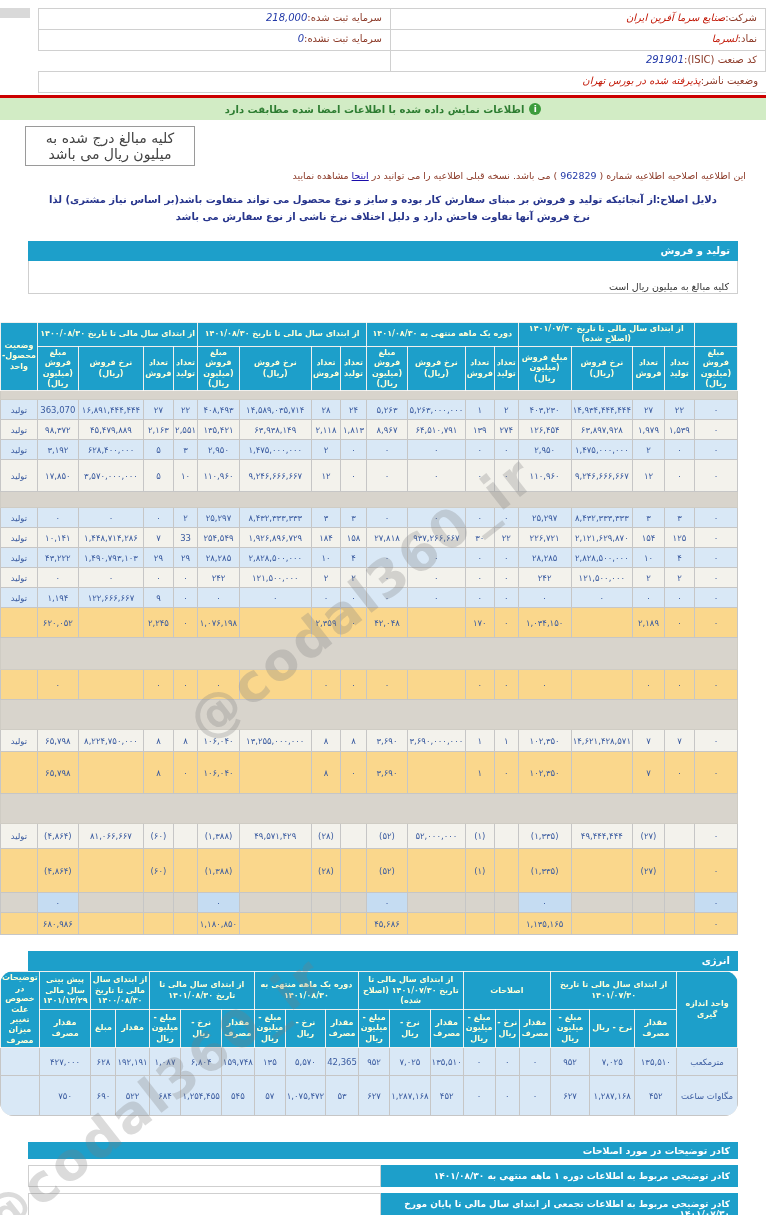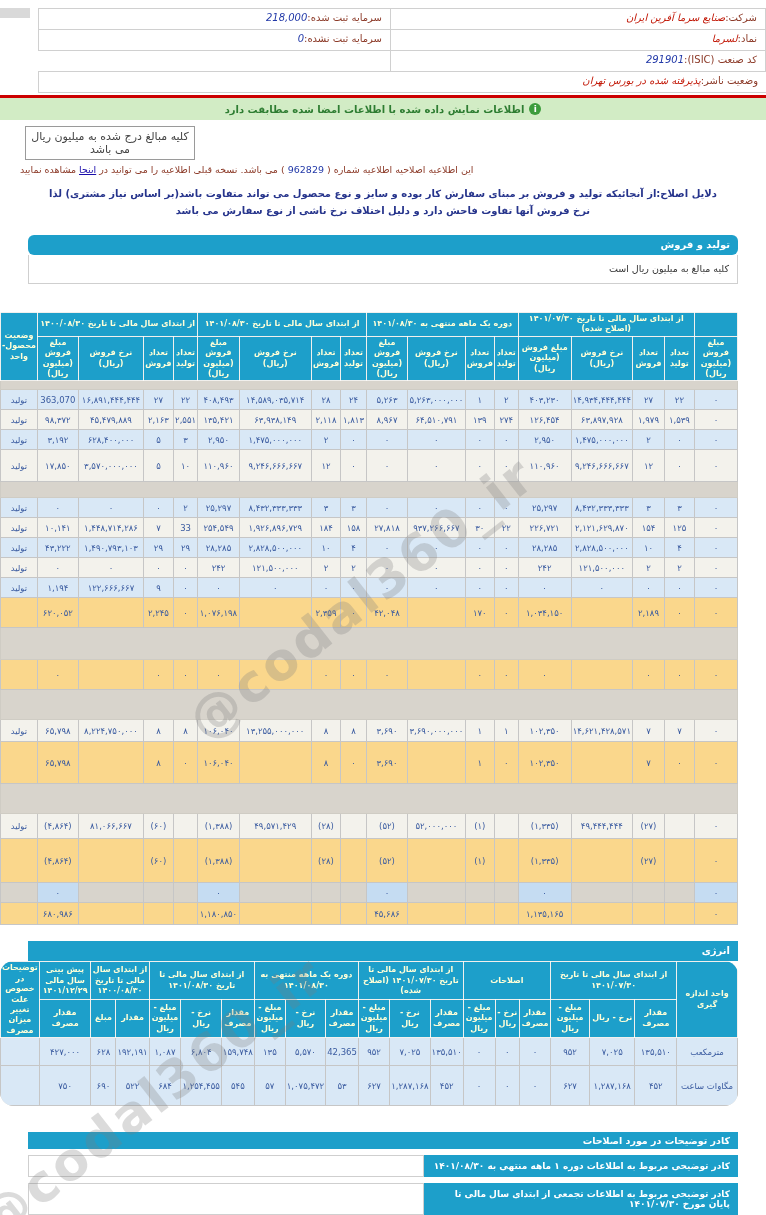--- a/index.html
+++ b/index.html
@@ -14,48 +14,48 @@
   .icell.lc{flex:1;border-right:none;}
   .lbl{color:#8c3a28;}
   .val{font-style:italic;}
   .v-blue{color:#2239a8;}
   .v-red{color:#c21807;}
   .redrule{border-top:3px solid #cc0000;margin:2px 0 0 0;}
   
   .banner{background:#d2ecc5;height:22px;display:flex;align-items:center;justify-content:center;gap:5px;font-size:10px;font-weight:bold;color:#2e7d32;}
   .info-ico{display:inline-block;width:12px;height:12px;border-radius:50%;background:#3c9c3c;color:#fff;font-size:9px;line-height:12px;text-align:center;font-weight:bold;font-style:normal;}
   
-  .note-box{width:160px;border:1px solid #9a9a9a;font-size:11px;color:#444;text-align:center;padding:3px 4px;margin:6px auto 2px 25px;}
-  .corr{margin:4px 20px;text-align:left;font-size:9.5px;color:#8c3a28;}
+  .note-box{width:160px;border:1px solid #9a9a9a;font-size:14px;color:#444;text-align:center;padding:3px 4px;margin:6px auto 2px 25px;}
+  .corr{margin:4px 20px;text-align:right;font-size:9.5px;color:#8c3a28;}
   .corr .num{color:#2239a8;}
   .corr a{color:#1a0dab;text-decoration:underline;cursor:pointer;}
   .reason{margin:10px 40px 0 40px;text-align:center;font-size:10px;font-weight:bold;color:#26348c;line-height:1.7;}
   
   .secbar{background:#1d9fca;color:#fff;font-size:10px;font-weight:bold;height:20px;line-height:20px;padding:0 8px;margin:0 28px;box-sizing:border-box;}
-  .subnote{border:1px solid #cfcfcf;border-top:none;height:29px;line-height:19px;font-size:9.5px;color:#333;padding:4px 8px;margin:0 28px;box-sizing:border-box;}
+  .subnote{border:1px solid #cfcfcf;border-top:none;height:29px;line-height:19px;font-size:9.5px;color:#333;padding:16px 8px;margin:0 28px;box-sizing:border-box;}
   
   .twrap{margin:28px 28px 0 0;width:738px;overflow:hidden;direction:ltr;}
   .twrap2{margin:0 28px 0 0;width:738px;overflow:hidden;direction:ltr;border-radius:14px;}
   table.grid{border-collapse:collapse;table-layout:fixed;background:#d8d4cc;}
   table.grid th{background:#1d9fca;color:#ffffd8;font-weight:bold;font-size:8px;border:1px solid rgba(255,255,255,.65);padding:1px;line-height:1.3;direction:rtl;overflow:hidden;}
   table.grid td{border:1px solid #c6c6c6;text-align:center;font-size:8.5px;color:#3a5ba0;padding:0 1px;direction:rtl;overflow:hidden;white-space:nowrap;}
   tr.b td{background:#d9e8f6;}
   tr.w td{background:#f3f2ec;}
   tr.o td{background:#fad78c;}
   tr.s td{background:#d8d4cc;border-color:#cfccc4;}
   tr.z td{background:#d8d4cc;}
   tr.z td.zc{background:#c5dcf2;}
   tr.divider td{background:#d8d4cc;border-color:#cfccc4;height:8px;}
   td.st{color:#3c76c8;}
   td.neg{color:#cc2222;}
   th.sth{font-size:8px;}
   
   .notesbar{background:#1d9fca;color:#fff;font-size:9.5px;font-weight:bold;height:17px;line-height:17px;padding:0 8px;margin:0 28px;box-sizing:border-box;}
   .frow{display:flex;margin:6px 28px 0 28px;}
-  .flabel{background:#1d9fca;color:#fff;font-size:9px;font-weight:bold;width:314px;box-sizing:border-box;padding:6px 8px;}
+  .flabel{background:#1d9fca;color:#fff;font-size:9px;font-weight:bold;width:357px;box-sizing:border-box;padding:6px 8px;}
   .fbody{flex:1;border:1px solid #cfcfcf;background:#fff;}
   
   .wm{position:absolute;color:rgba(125,125,125,0.28);font-weight:bold;pointer-events:none;transform:rotate(-38deg);letter-spacing:3px;direction:ltr;}
   .wm1{font-size:52px;top:560px;left:150px;}
   .wm2{font-size:52px;top:1060px;left:-60px;}
 </style>
 </head>
 <body>
 
 <div class="page">
@@ -90,21 +90,21 @@
   <p class="corr">
     <span>این اطلاعیه اصلاحیه اطلاعیه شماره (</span>
     <span class="num">962829</span>
     <span>) می باشد. نسخه قبلی اطلاعیه را می توانید در</span>
     <a>اینجا</a>
     <span>مشاهده نمایید</span>
   </p>
 
   <p class="reason">دلایل اصلاح:از آنجائیکه تولید و فروش بر مبنای سفارش کار بوده و سایز و نوع محصول می تواند متفاوت باشد(بر اساس نیاز مشتری) لذا نرخ فروش آنها تفاوت فاحش دارد و دلیل اختلاف نرخ ناشی از نوع سفارش می باشد</p>
 
-  <div class="secbar" style="margin-top:16px;border-radius:6px;">تولید و فروش</div>
+  <div class="secbar" style="margin-top:16px;">تولید و فروش</div>
   <div class="subnote">کلیه مبالغ به میلیون ریال است</div>
 
   <div class="twrap">
     <table class="grid" id="prodTable" dir="ltr">
         <colgroup>
           <col style="width:34px">
           <col style="width:43px">
           <col style="width:68px">
           <col style="width:30px">
           <col style="width:25px">

